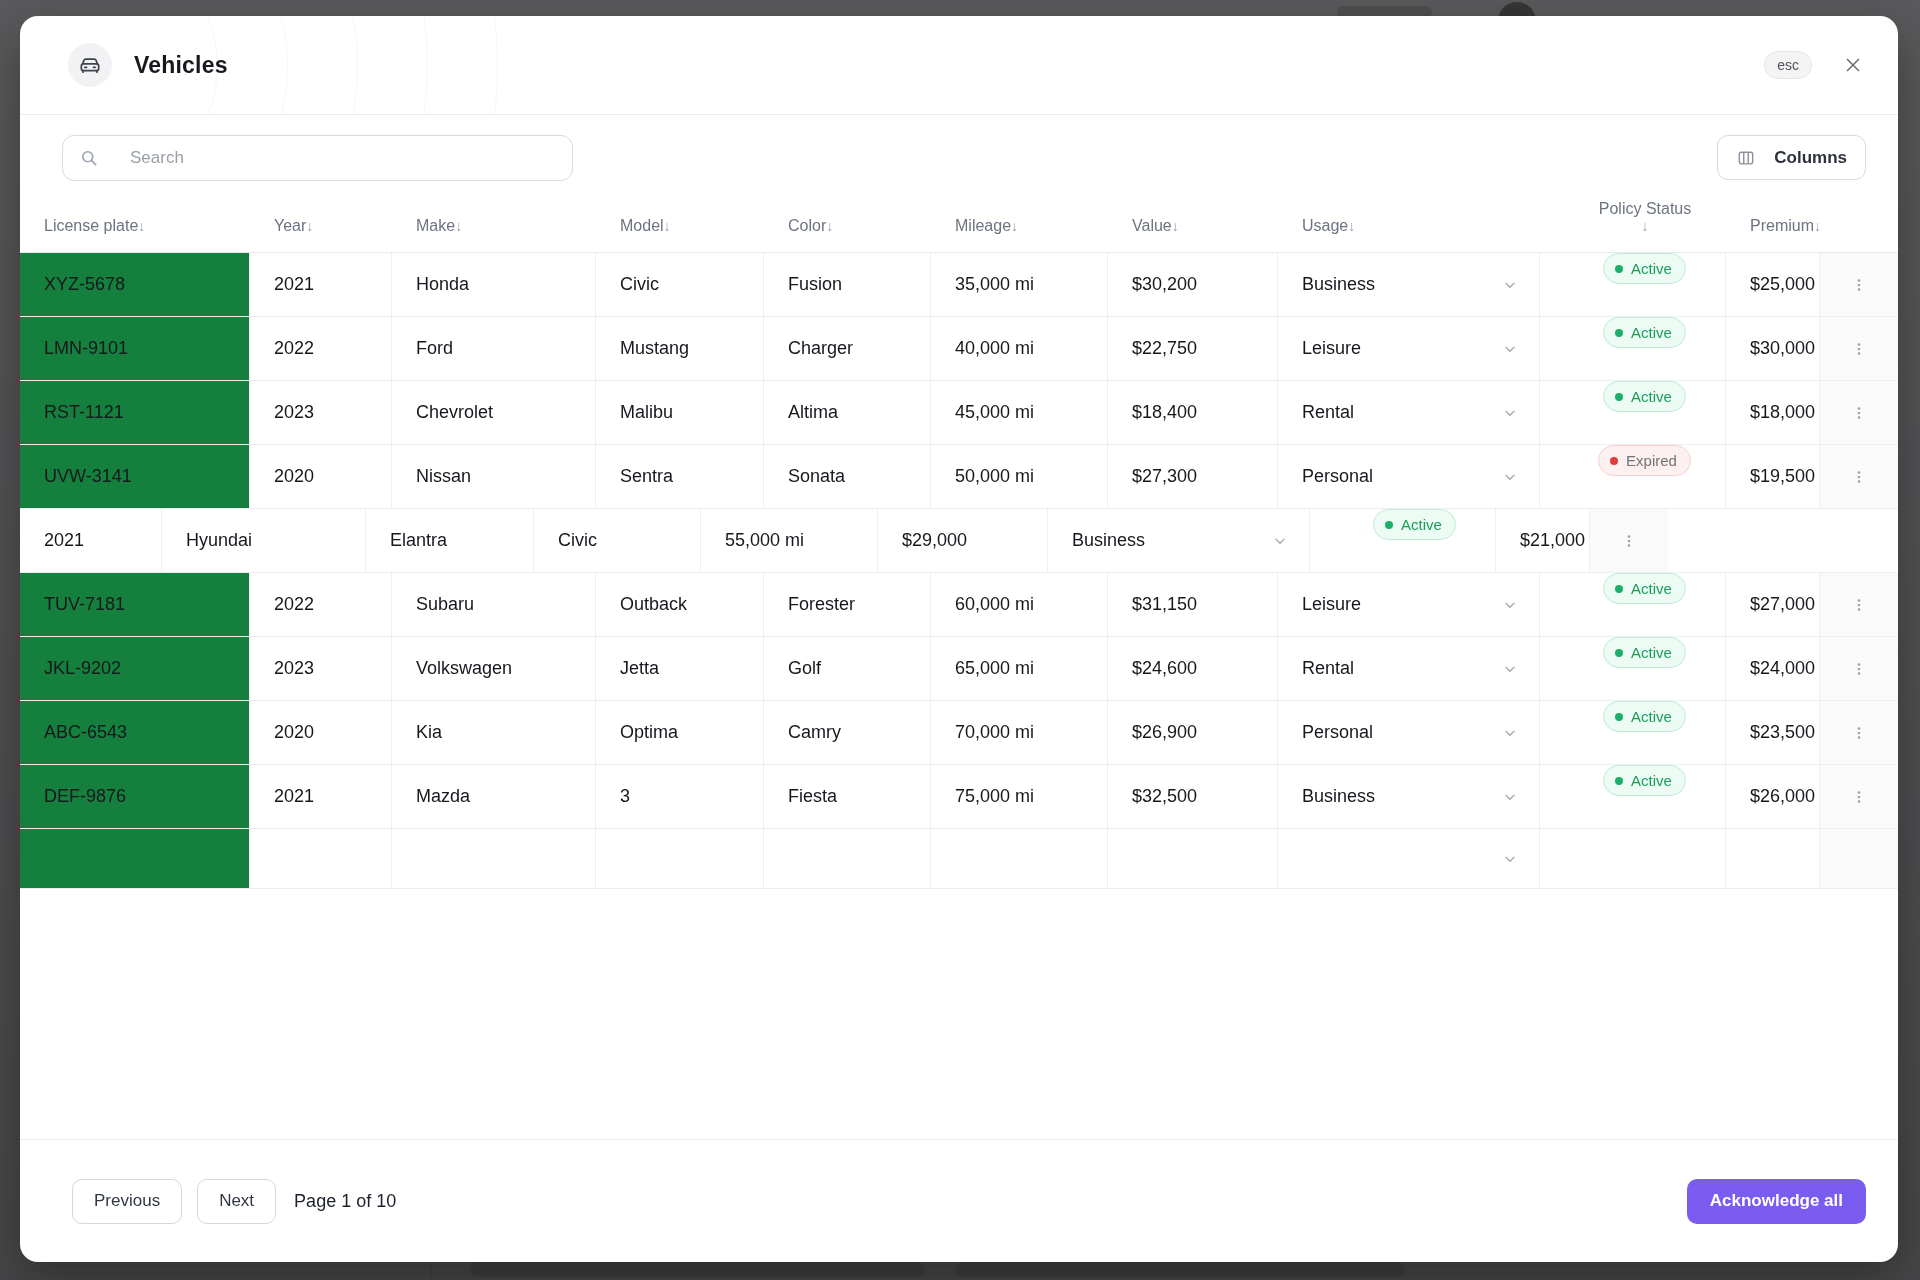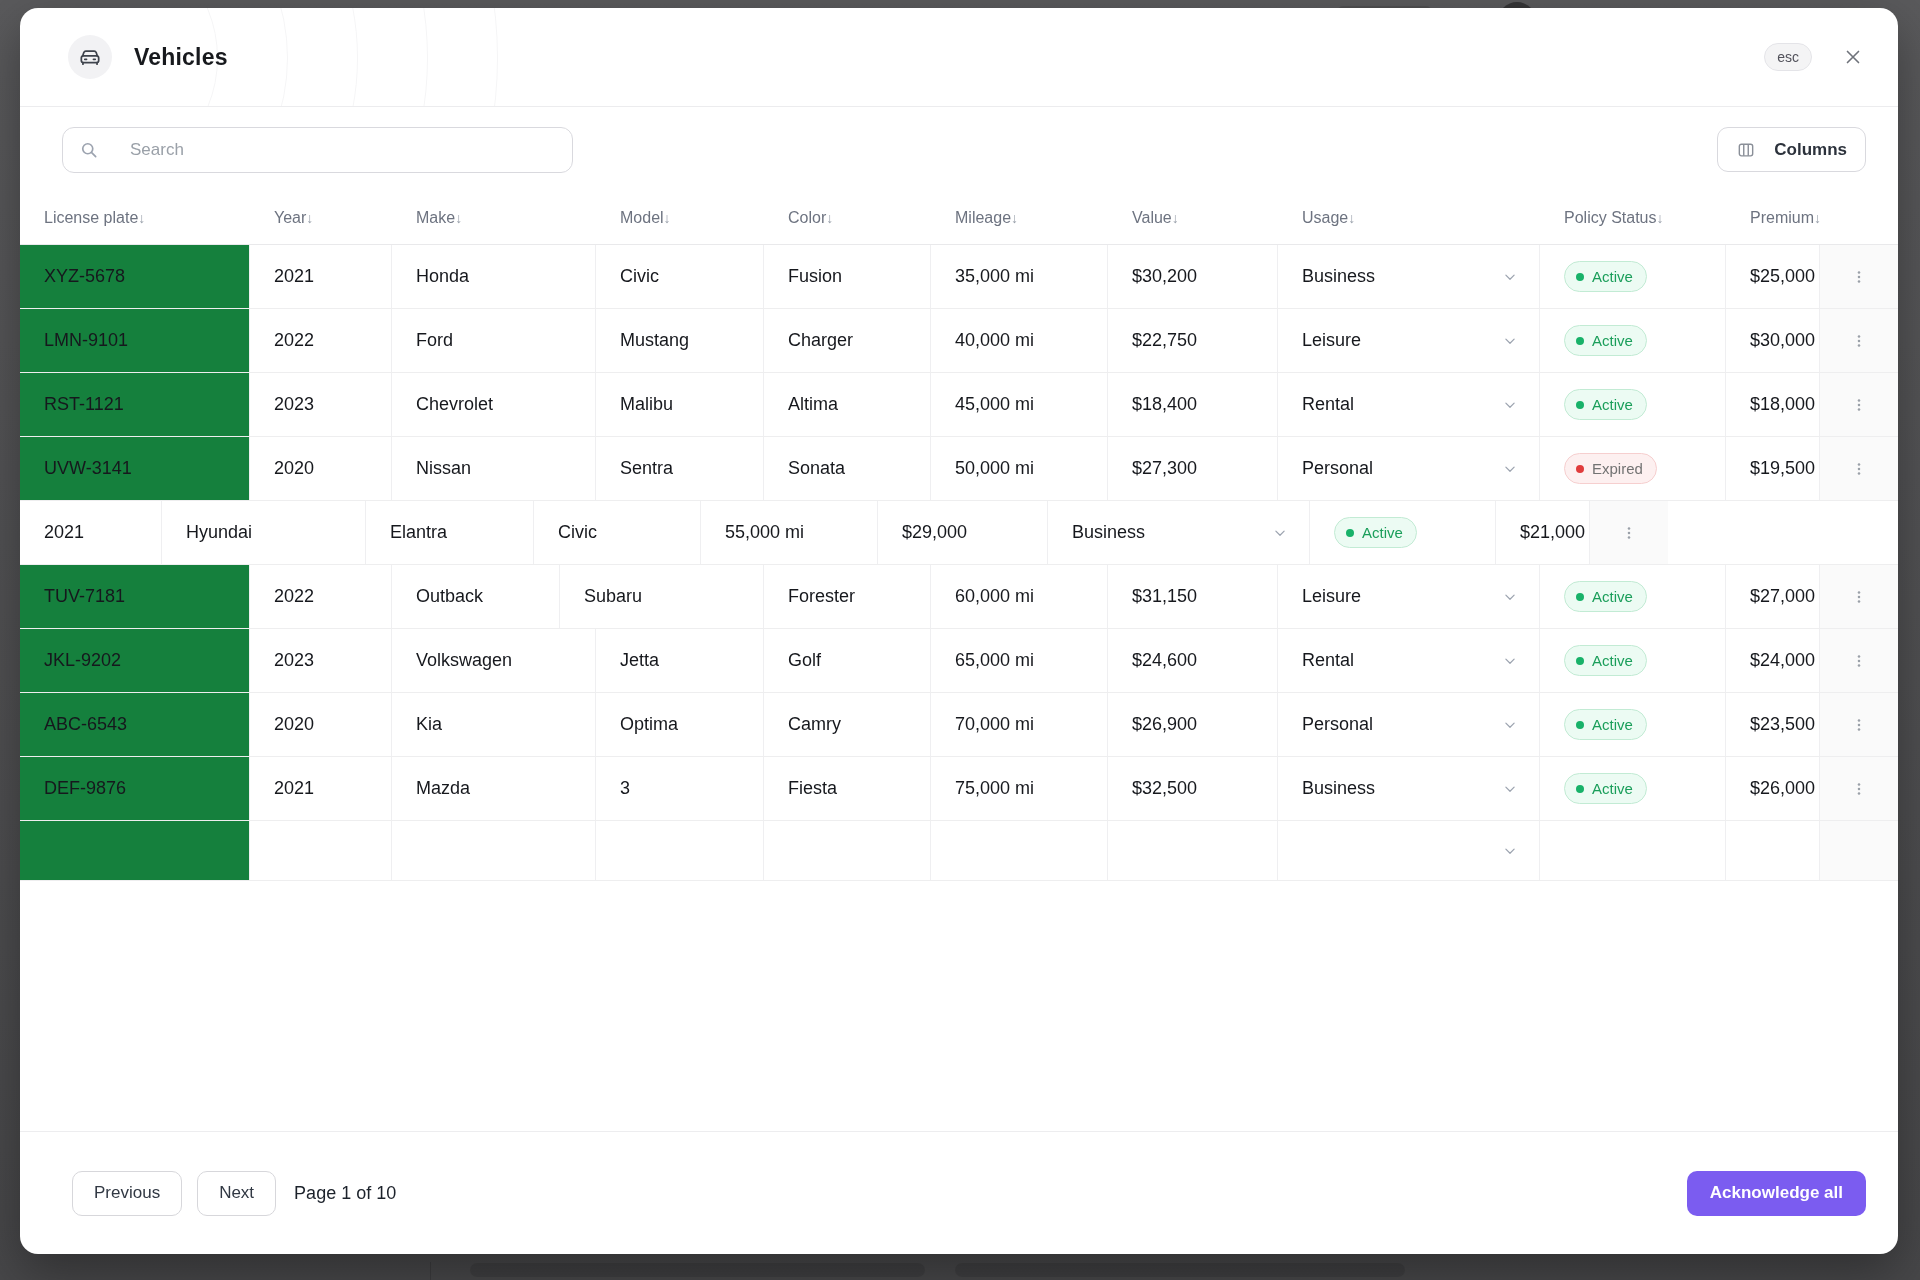--- a/index.html
+++ b/index.html
@@ -11,21 +11,21 @@
   }
   
   .bg-hint { position:absolute; }
   .bg-pill-top { left:1337px; top:6px; width:95px; height:12px; border-radius:6px; background:rgba(0,0,0,.12); }
   .bg-avatar { left:1498px; top:2px; width:38px; height:38px; border-radius:50%; background:rgba(0,0,0,.40); }
   .bg-rect-b1 { left:470px; top:1263px; width:455px; height:14px; border-radius:7px; background:rgba(0,0,0,.10); }
   .bg-rect-b2 { left:955px; top:1263px; width:450px; height:14px; border-radius:7px; background:rgba(0,0,0,.10); }
   .bg-vline { left:430px; top:1262px; width:1px; height:18px; background:rgba(0,0,0,.15); }
 
   .modal {
-    position:absolute; left:20px; top:8px; width:1878px; height:1246px;
+    position:absolute; left:20px; top:16px; width:1878px; height:1246px;
     background:#ffffff; border-radius:18px; overflow:hidden;
     box-shadow:0 18px 50px rgba(0,0,0,.35);
     display:flex; flex-direction:column;
   }
 
   
   .modal-header {
     position:relative; height:99px; flex:0 0 99px;
     display:flex; align-items:center;
     padding:0 32px 0 48px;
@@ -78,21 +78,21 @@
     overflow:hidden; white-space:nowrap; height:100%;
   }
   .c-plate   { width:230px; }
   .c-year    { width:142px; }
   .c-make    { width:204px; }
   .c-model   { width:168px; }
   .c-color   { width:167px; }
   .c-mileage { width:177px; }
   .c-value   { width:170px; }
   .c-usage   { width:262px; }
-  .c-status  { width:186px; }
+  .c-status  { width:186px;flex-direction:column; }
   .c-premium { width:94px; }
   .c-actions { width:78px; }
   .td.c-plate { background:#15803d; }
   .td.c-actions { background:#fafafa; border-right:none; justify-content:center; padding-left:0; cursor:pointer; }
   .td.c-usage { justify-content:space-between; padding-right:20px; cursor:pointer; }
   .td.c-usage .chev { color:#9ca3af; display:flex; }
   .td.c-status { }
   .th.c-actions { padding-left:0; }
 
   .badge {
@@ -390,22 +390,22 @@
                 <circle cx="12" cy="6" r="1.7"></circle>
                 <circle cx="12" cy="12" r="1.7"></circle>
                 <circle cx="12" cy="18" r="1.7"></circle>
               </svg>
             </span>
           </div>
         </div>
         <div class="tr">
           <div class="td c-plate">TUV-7181</div>
           <div class="td c-year">2022</div>
+          <div class="td c-make">Subaru</div>
           <div class="td c-model">Outback</div>
-          <div class="td c-make">Subaru</div>
           <div class="td c-color">Forester</div>
           <div class="td c-mileage">60,000 mi</div>
           <div class="td c-value">$31,150</div>
           <div class="td c-usage">
             <span>Leisure</span>
             <span class="chev">
               <svg width="18" height="18" viewBox="0 0 24 24" fill="none" stroke="currentColor" stroke-width="1.6" stroke-linecap="round" stroke-linejoin="round">
                 <path d="M6.5 9.5L12 15l5.5-5.5"></path>
               </svg>
             </span>

